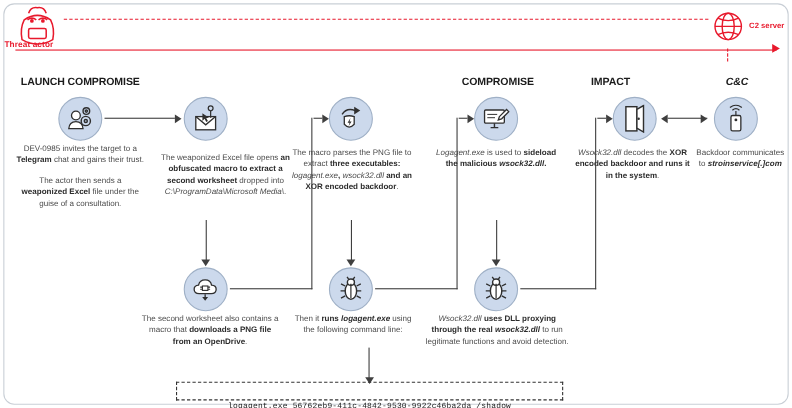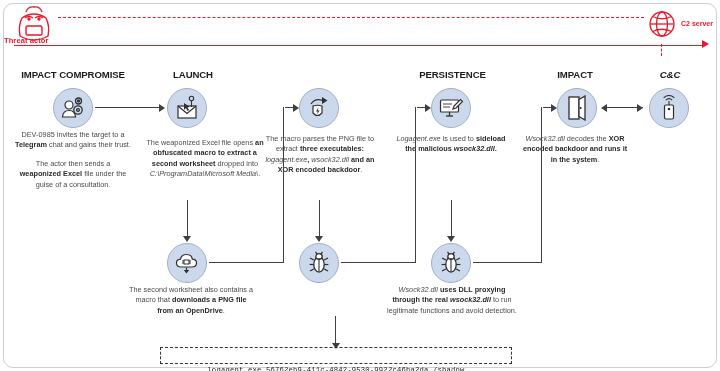--- a/index.html
+++ b/index.html
@@ -133,24 +133,23 @@
         <circle cx="17" cy="18" r="12"></circle>
         <ellipse cx="17" cy="18" rx="5.5" ry="12"></ellipse>
         <line x1="5" y1="18" x2="29" y2="18"></line>
         <path d="M7.5 10.5 Q17 15 26.5 10.5"></path>
         <path d="M7.5 25.5 Q17 21 26.5 25.5"></path>
       </g>
     </svg>
   </div>
   <div class="c2-label">C2 server</div>
 
-  <div class="hdr" style="left:8px;width:130px;">IMPACT COMPROMISE</div>
-  <div class="hdr" style="left:133px;width:120px;">LAUNCH</div>
-  <div class="hdr" style="left:390px;width:125px;">PERSISTENCE</div>
-  <div class="hdr" style="left:520px;width:110px;text-align:center;">IMPACT</div>
+  <div class="hdr" style="left:8px;width:130px;">LAUNCH COMPROMISE</div>
+  <div class="hdr" style="left:390px;width:125px;">COMPROMISE</div>
+  <div class="hdr" style="left:500px;width:110px;text-align:center;">IMPACT</div>
   <div class="hdr" style="left:630px;width:80px;font-style:italic;">C&amp;C</div>
 
   <div class="node" style="left:53px;top:88px;">
     <svg width="26" height="26" viewBox="0 0 26 26">
       <circle cx="9" cy="10" r="4" fill="#ffffff" stroke="#2f2f2f" stroke-width="1.2"></circle>
       <path d="M2.5 22 Q3 15.5 9 15.5 Q15 15.5 15.5 22Z" fill="#ffffff" stroke="#2f2f2f" stroke-width="1.2"></path>
       <g fill="none" stroke="#2f2f2f" stroke-width="1.3">
         <circle cx="18.5" cy="6" r="3"></circle>
         <circle cx="18.5" cy="6" r="1"></circle>
         <circle cx="18" cy="15" r="4.2"></circle>
@@ -242,20 +241,23 @@
   </div>
 
   <div class="blurb" style="left:392px;top:134px;width:118px;">
     <p><i>Logagent.exe</i> is used to <b>sideload the malicious</b> <b><i>wsock32.dll</i></b><b>.</b></p>
   </div>
 
   <div class="blurb" style="left:520px;top:134px;width:110px;">
     <p><i>Wsock32.dll</i> decodes the <b>XOR encoded backdoor and runs it in the system</b>.</p>
   </div>
 
+  <div class="blurb" style="left:632px;top:134px;width:82px;">
+    <p>Backdoor communicates to <b><i>stroinservice[.]com</i></b></p>
+  </div>
 
   <div class="node" style="left:167px;top:243px;">
     <svg width="26" height="26" viewBox="0 0 26 26">
       <path d="M7 17 Q2.5 17 2.5 13 Q2.5 9.5 6.5 9.2 Q7.5 4.5 12.5 4.5 Q17.5 4.5 18.3 9.2 Q22.5 9.4 22.5 13 Q22.5 17 18 17Z" fill="#ffffff" stroke="#2f2f2f" stroke-width="1.2"></path>
       <g stroke="#2f2f2f" stroke-width="1" fill="none">
         <rect x="10" y="10" width="5" height="4"></rect>
         <line x1="8" y1="11" x2="10" y2="11"></line>
         <line x1="8" y1="13" x2="10" y2="13"></line>
         <line x1="15" y1="11" x2="17" y2="11"></line>
         <line x1="15" y1="13" x2="17" y2="13"></line>
@@ -319,20 +321,23 @@
   <div class="conn h" style="left:473px;top:262px;width:69px;"></div>
   <div class="conn v" style="left:541px;top:107px;height:156px;"></div>
 
   <div class="conn v" style="left:335px;top:316px;height:30px;"></div>
   <div class="arrow-d" style="left:331.5px;top:343px;"></div>
 
   <div class="blurb" style="left:128px;top:285px;width:126px;">
     <p>The second worksheet also contains a macro that <b>downloads a PNG file from an OpenDrive</b>.</p>
   </div>
 
+  <div class="blurb" style="left:266px;top:285px;width:110px;">
+    <p>Then it <b>runs</b> <b><i>logagent.exe</i></b> using the following command line:</p>
+  </div>
 
   <div class="blurb" style="left:386px;top:285px;width:132px;">
     <p><i>Wsock32.dll</i> <b>uses DLL proxying through the real</b> <b><i>wsock32.dll</i></b> to run legitimate functions and avoid detection.</p>
   </div>
 
   <div class="cmdbox">
     <span class="cmdtext">logagent.exe 56762eb9-411c-4842-9530-9922c46ba2da /shadow</span>
   </div>
 
 </div>

